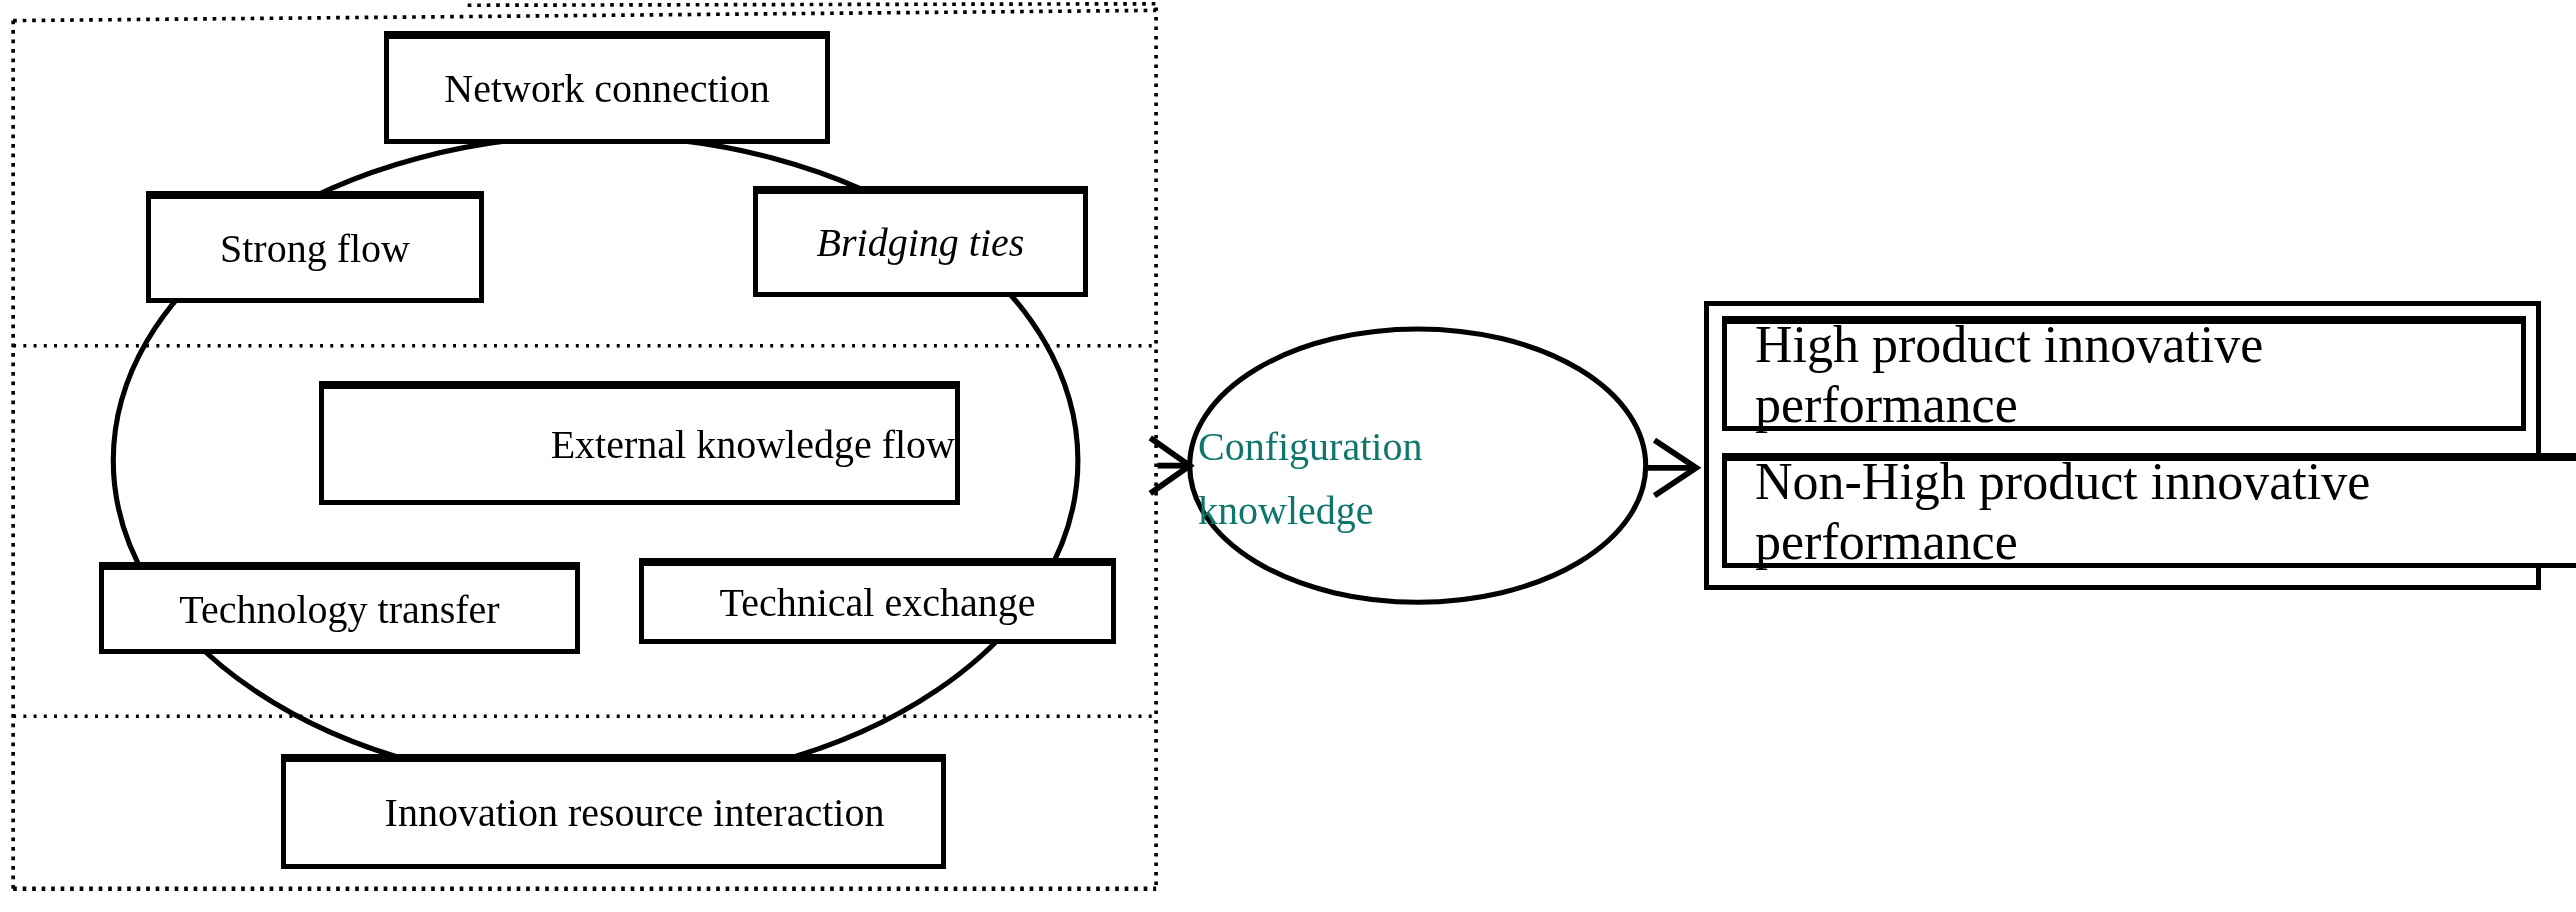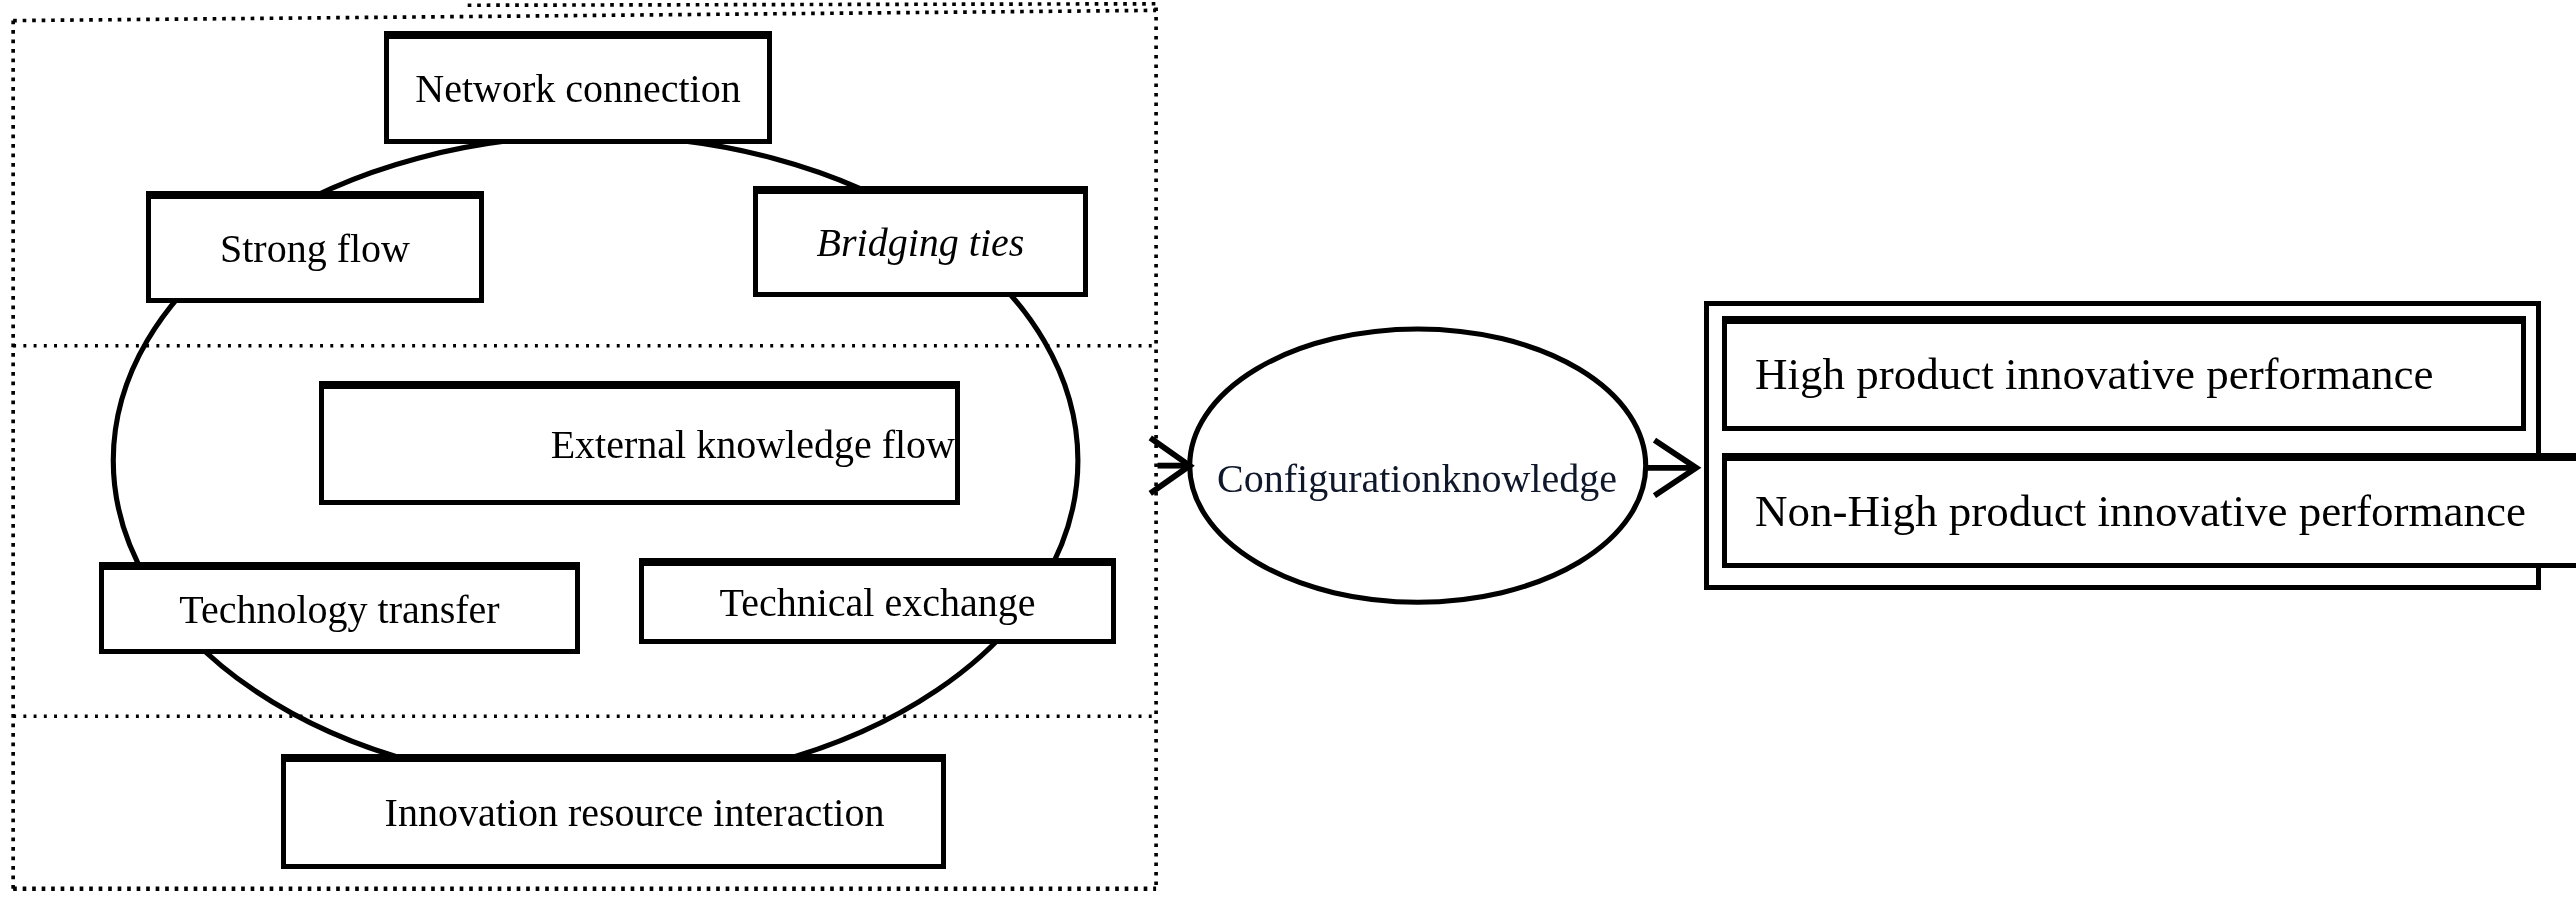--- a/index.html
+++ b/index.html
@@ -31,21 +31,21 @@
     border-top-width: 8.8px;
     display: flex;
     align-items: center;
     justify-content: center;
     text-align: center;
     font-size: 40px;
     line-height: 1.15;
     color: #000000;
   }
   
-  .b-network   { left: 384px;  top: 31px;   width: 388px;  height: 113px; }
+  .b-network   { left: 384px;  top: 31px;   width: 446px;  height: 113px; }
   .b-strong    { left: 146px;  top: 191px;  width: 338px;  height: 112px; }
   .b-bridging  { left: 753px; top: 186px;  width: 335px;  height: 111px; font-style: italic; }
   .b-ekf       { left: 319px;  top: 381px;  width: 641px;  height: 124px; justify-content: flex-end; }
   .b-ttransfer { left: 99px;  top: 562px;  width: 481px;  height: 92px; }
   .b-texchange { left: 639px;  top: 558px;  width: 477px;  height: 86px; }
   .b-innov     { left: 281px;  top: 754px; width: 665px;  height: 115px; padding-left: 42px; }
 
   
   .outcome-frame {
     position: absolute;
@@ -60,43 +60,44 @@
   .outcome {
     position: absolute;
     box-sizing: border-box;
     background: #ffffff;
     border: 5.8px solid #000000;
     border-top-width: 8.8px;
     display: flex;
     align-items: center;
     justify-content: flex-start;
     padding-left: 28px;
-    font-size: 45px;
+    font-size: 52px;
     line-height: 1.15;
     color: #000000;
   }
   .o-high    { left: 1722px; top: 316px; width: 804px; height: 115px; }
   .o-nonhigh { left: 1722px; top: 453px; width: 902px; height: 115px; }
 
   
   .hub-label {
     position: absolute;
     left: 1198px;
     top: 338px;
     width: 438px;
     height: 263px;
     display: flex;
-    align-items: center;
+    flex-direction: column;
+    align-items: flex-start;
     justify-content: center;
     padding-top: 19px;
     box-sizing: border-box;
     text-align: center;
     font-size: 40px;
     line-height: 1.6;
-    color: #0f172a;
+    color: #0f766e;
   }
 </style>
 </head>
 <body>
 
 <div class="canvas">
 
   <svg class="layer-svg" viewBox="0 0 3525 1249" xmlns="http://www.w3.org/2000/svg">
 
     <ellipse cx="815" cy="630" rx="660" ry="445" fill="none" stroke="#000000" stroke-width="7"></ellipse>

